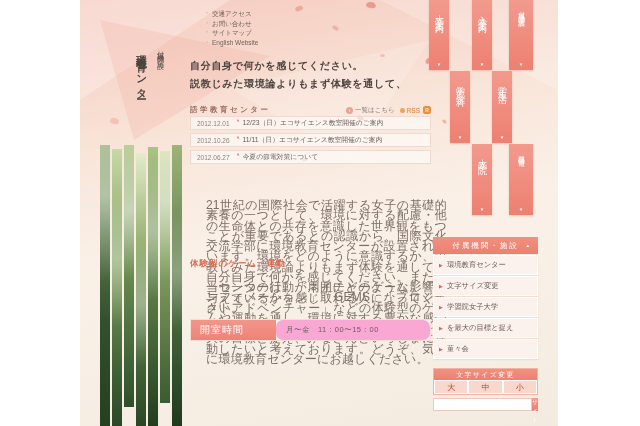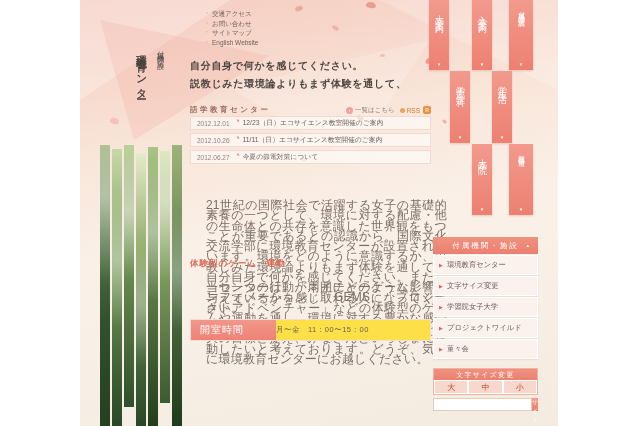--- a/index.html
+++ b/index.html
@@ -51,21 +51,21 @@
   .news-quote { font-size:7px; color:#d96a5a; margin:0 3px; }
   .news-title { font-size:6.8px; color:#6b5e58; white-space:nowrap; overflow:hidden; }
   .para { position:absolute; left:16px; width:241px; font-size:12px; line-height:10.3px; color:#7b6e67; text-align:justify; letter-spacing:0.2px;margin-top:16px; }
   .para1 { top:184px; }
   .sec-head { position:absolute; top:258px; left:0; font-size:8.5px; font-weight:bold; color:#dd6a52; letter-spacing:1px; }
   .para2 { top:266px; }
   .itable { position:absolute; top:319px; left:0; width:241px; border:1px solid #f3ddd4; background:#fbf2ec; }
   .itable-row { display:flex; height:20px; }
   .itable-row + .itable-row { border-top:2px solid #fbf2ec; }
   .itable-th { width:85px; background:linear-gradient(180deg,#f2968a,#ee8376); color:#fff; font-size:10px; letter-spacing:1px; display:flex; align-items:center; padding-left:9px; }
-  .itable-td { flex:1; background:#fde047; color:#6b5e58; font-size:7.5px; display:flex; align-items:center; letter-spacing:0.5px; }
+  .itable-td { flex:1; background:#f9a8d4; color:#6b5e58; font-size:7.5px; display:flex; align-items:center; padding-left:10px; letter-spacing:0.5px;border-radius:7px; }
 
   
   .rb { position:absolute; width:20px; background:linear-gradient(180deg,#f29a8d,#ed8071); box-shadow:0 1px 2px rgba(180,90,80,0.25); display:flex; align-items:flex-start; justify-content:center; cursor:pointer; }
   .rb-label { writing-mode:vertical-rl; color:#fff; font-size:9px; letter-spacing:3px; margin-top:8px; }
   .rb-caret { position:absolute; bottom:3px; left:0; width:100%; text-align:center; color:#fff; font-size:4.5px; }
   .rb-wide { width:24px; }
   .rb-wide .rb-label { font-size:6.5px; letter-spacing:1.5px; margin-top:6px; }
 
   
   .menu { position:absolute; left:353px; top:237px; width:105px; }
@@ -245,21 +245,21 @@
       <div class="menu-item">
           <span class="bullet">▶</span>
           <span>文字サイズ変更</span>
         </div>
       <div class="menu-item">
           <span class="bullet">▶</span>
           <span>学習院女子大学</span>
         </div>
       <div class="menu-item">
           <span class="bullet">▶</span>
-          <span>プロジェクトワイルド</span>
+          <span>を最大の目標と捉え</span>
         </div>
       <div class="menu-item">
           <span class="bullet">▶</span>
           <span>菫々会</span>
         </div>
     </div>
 
     <div class="fsize">
       <div class="fsize-head">文字サイズ変更</div>
       <div class="fsize-row">

